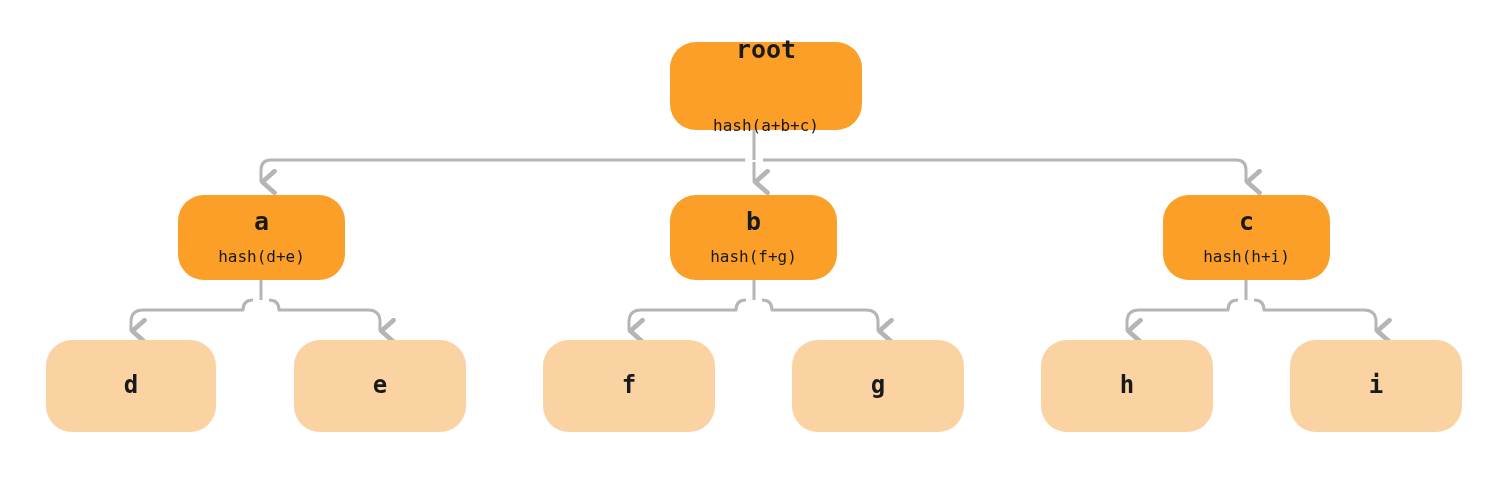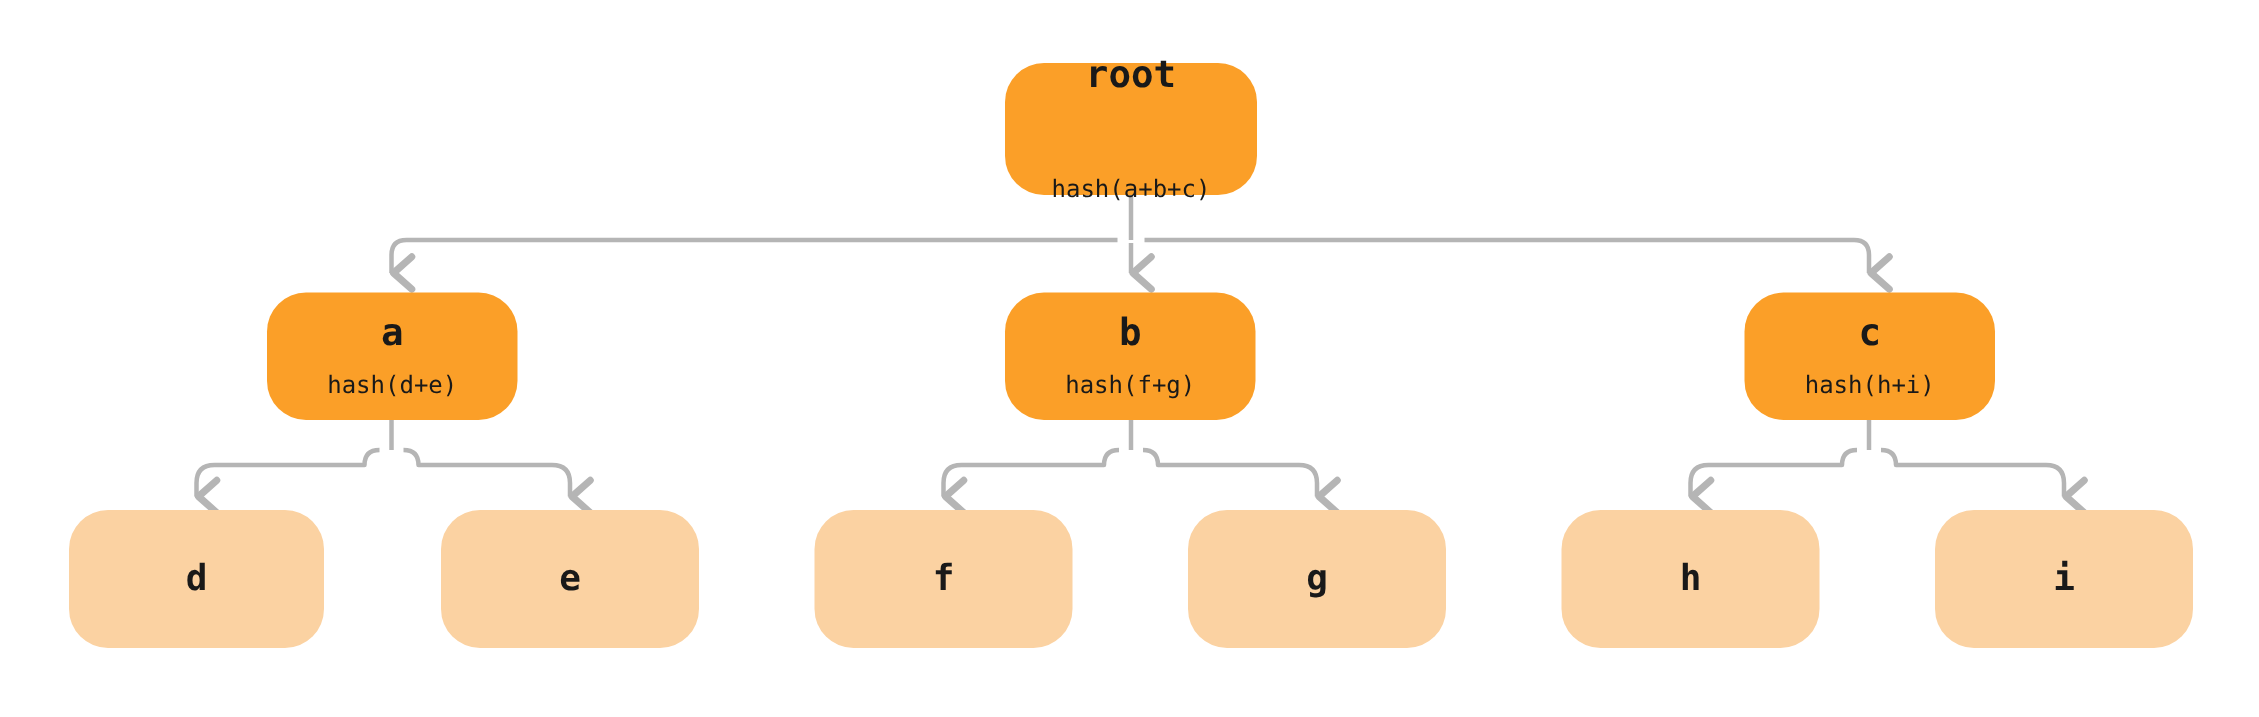--- a/index.html
+++ b/index.html
@@ -88,21 +88,21 @@
       <path d="M 754 280 L 754 300"></path>
       <path d="M 746 300 Q 736 300 736 310 L 641 310 Q 629 310 629 322 L 629 331" marker-end="url(#arrow)"></path>
       <path d="M 762 300 Q 772 300 772 310 L 866 310 Q 878 310 878 322 L 878 331" marker-end="url(#arrow)"></path>
 
       <path d="M 1246 280 L 1246 300"></path>
       <path d="M 1238 300 Q 1228 300 1228 310 L 1139 310 Q 1127 310 1127 322 L 1127 331" marker-end="url(#arrow)"></path>
       <path d="M 1254 300 Q 1264 300 1264 310 L 1364 310 Q 1376 310 1376 322 L 1376 331" marker-end="url(#arrow)"></path>
     </g>
   </svg>
 
-  <div class="node root" style="left:670px; top:42px; width:168px; height:88px;gap:40px;">
+  <div class="node root" style="left:670px; top:42px; width:192px; height:88px;gap:40px;">
     <div class="node-label">root</div>
     <div class="node-hash">hash(a+b+c)</div>
   </div>
 
   <div class="node branch" style="left:178px; top:195px; width:167px; height:85px;">
     <div class="node-label">a</div>
     <div class="node-hash">hash(d+e)</div>
   </div>
 
   <div class="node branch" style="left:670px; top:195px; width:167px; height:85px;">

